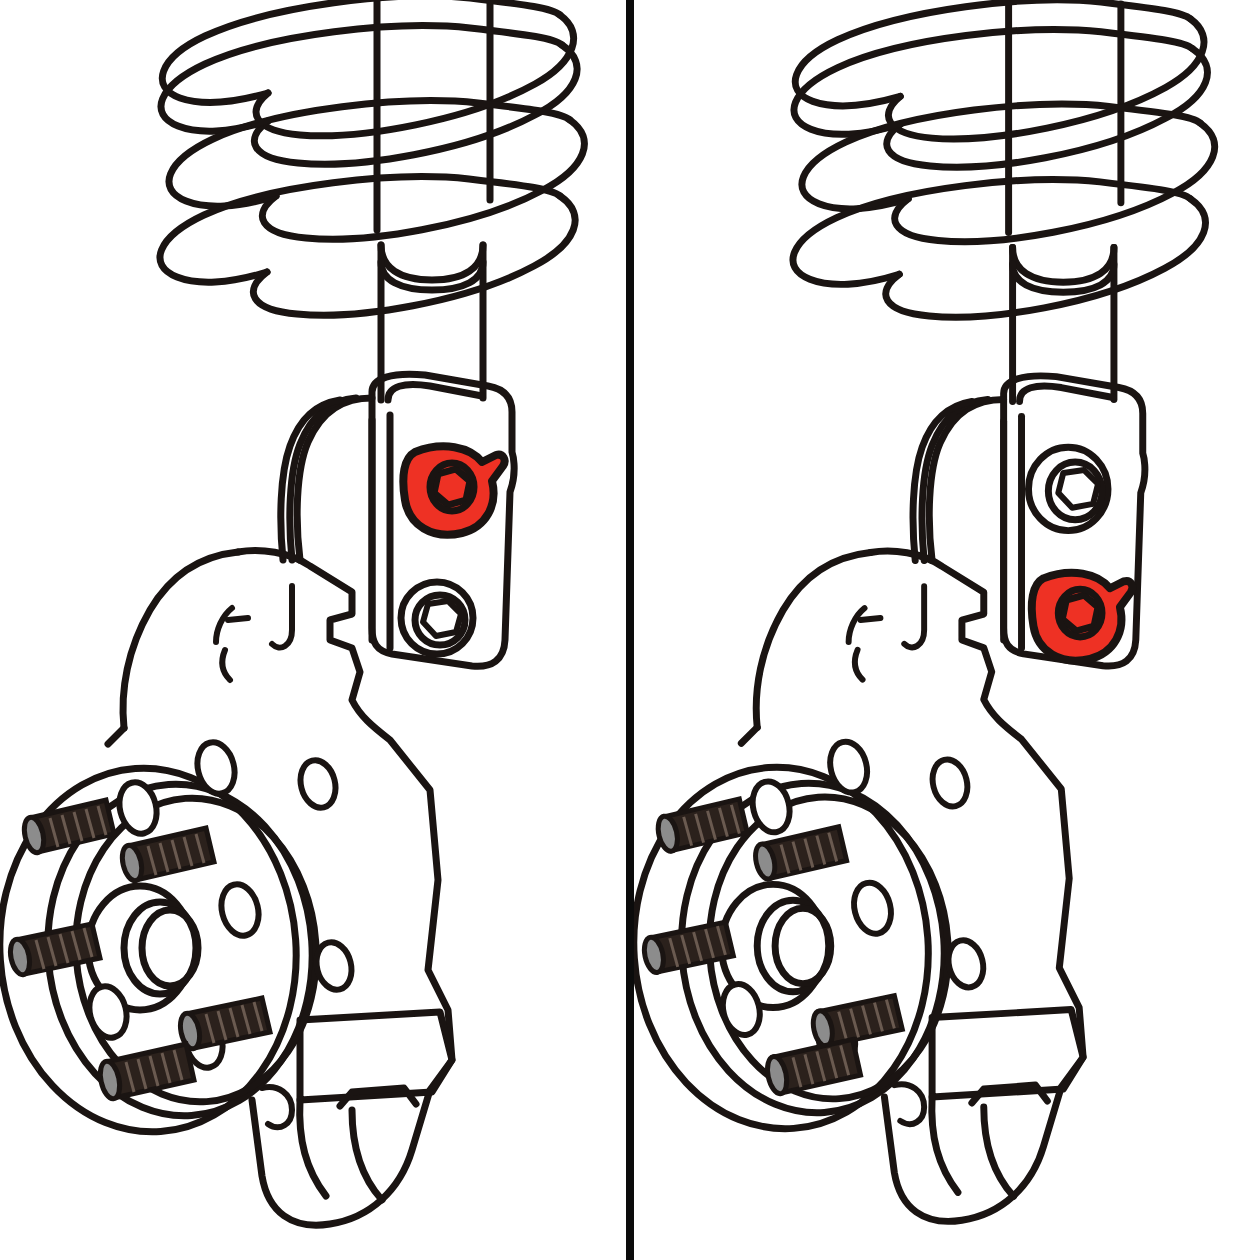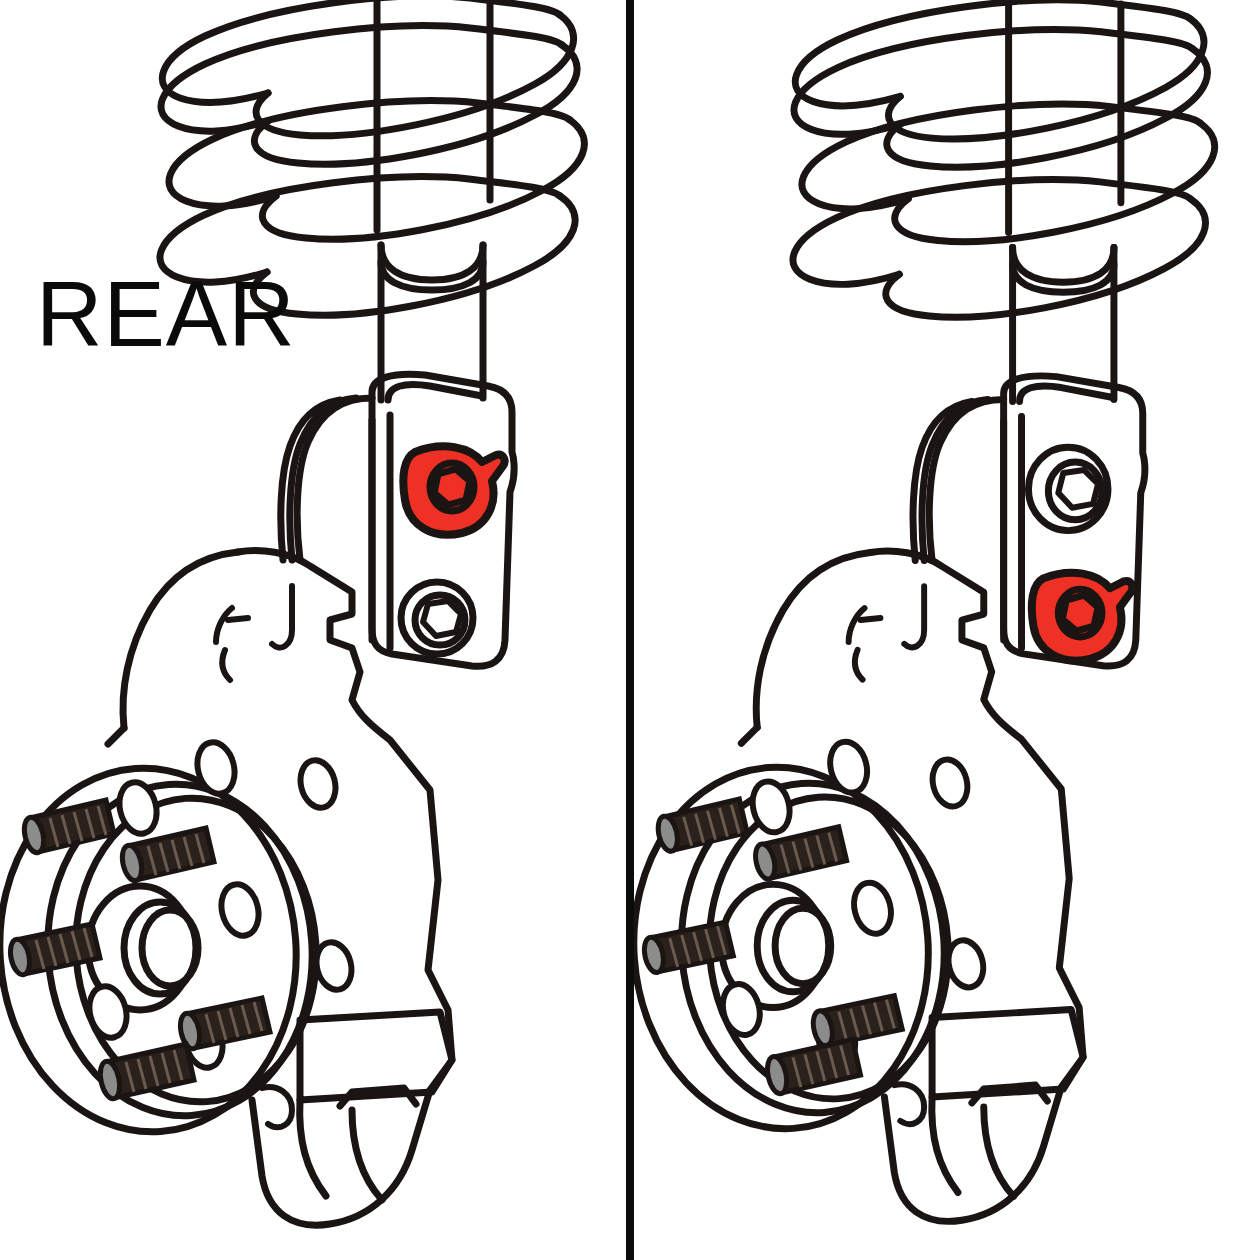--- a/index.html
+++ b/index.html
@@ -276,21 +276,20 @@
             <path d="M126 1062 L134 1092"></path>
               <path d="M138 1059 L146 1089"></path>
               <path d="M150 1056 L158 1086"></path>
             <path d="M162 1053 L170 1083"></path>
               <path d="M174 1050 L182 1080"></path>
           </g>
         </g>
       </g>
     </svg>
 
-    <div class="label" id="label-rear">REAR</div>
   </div>
 
   <div id="divider"></div>
 
   <div class="panel" id="panel-front">
     <svg class="art" width="626" height="1260" viewBox="0 0 630 1260" xmlns="http://www.w3.org/2000/svg">
       <g fill="none" stroke="#1A1412" stroke-width="7" stroke-linejoin="round" stroke-linecap="round">
 
         <g>
           <path d="M377 0 L377 230" stroke-width="7"></path>

